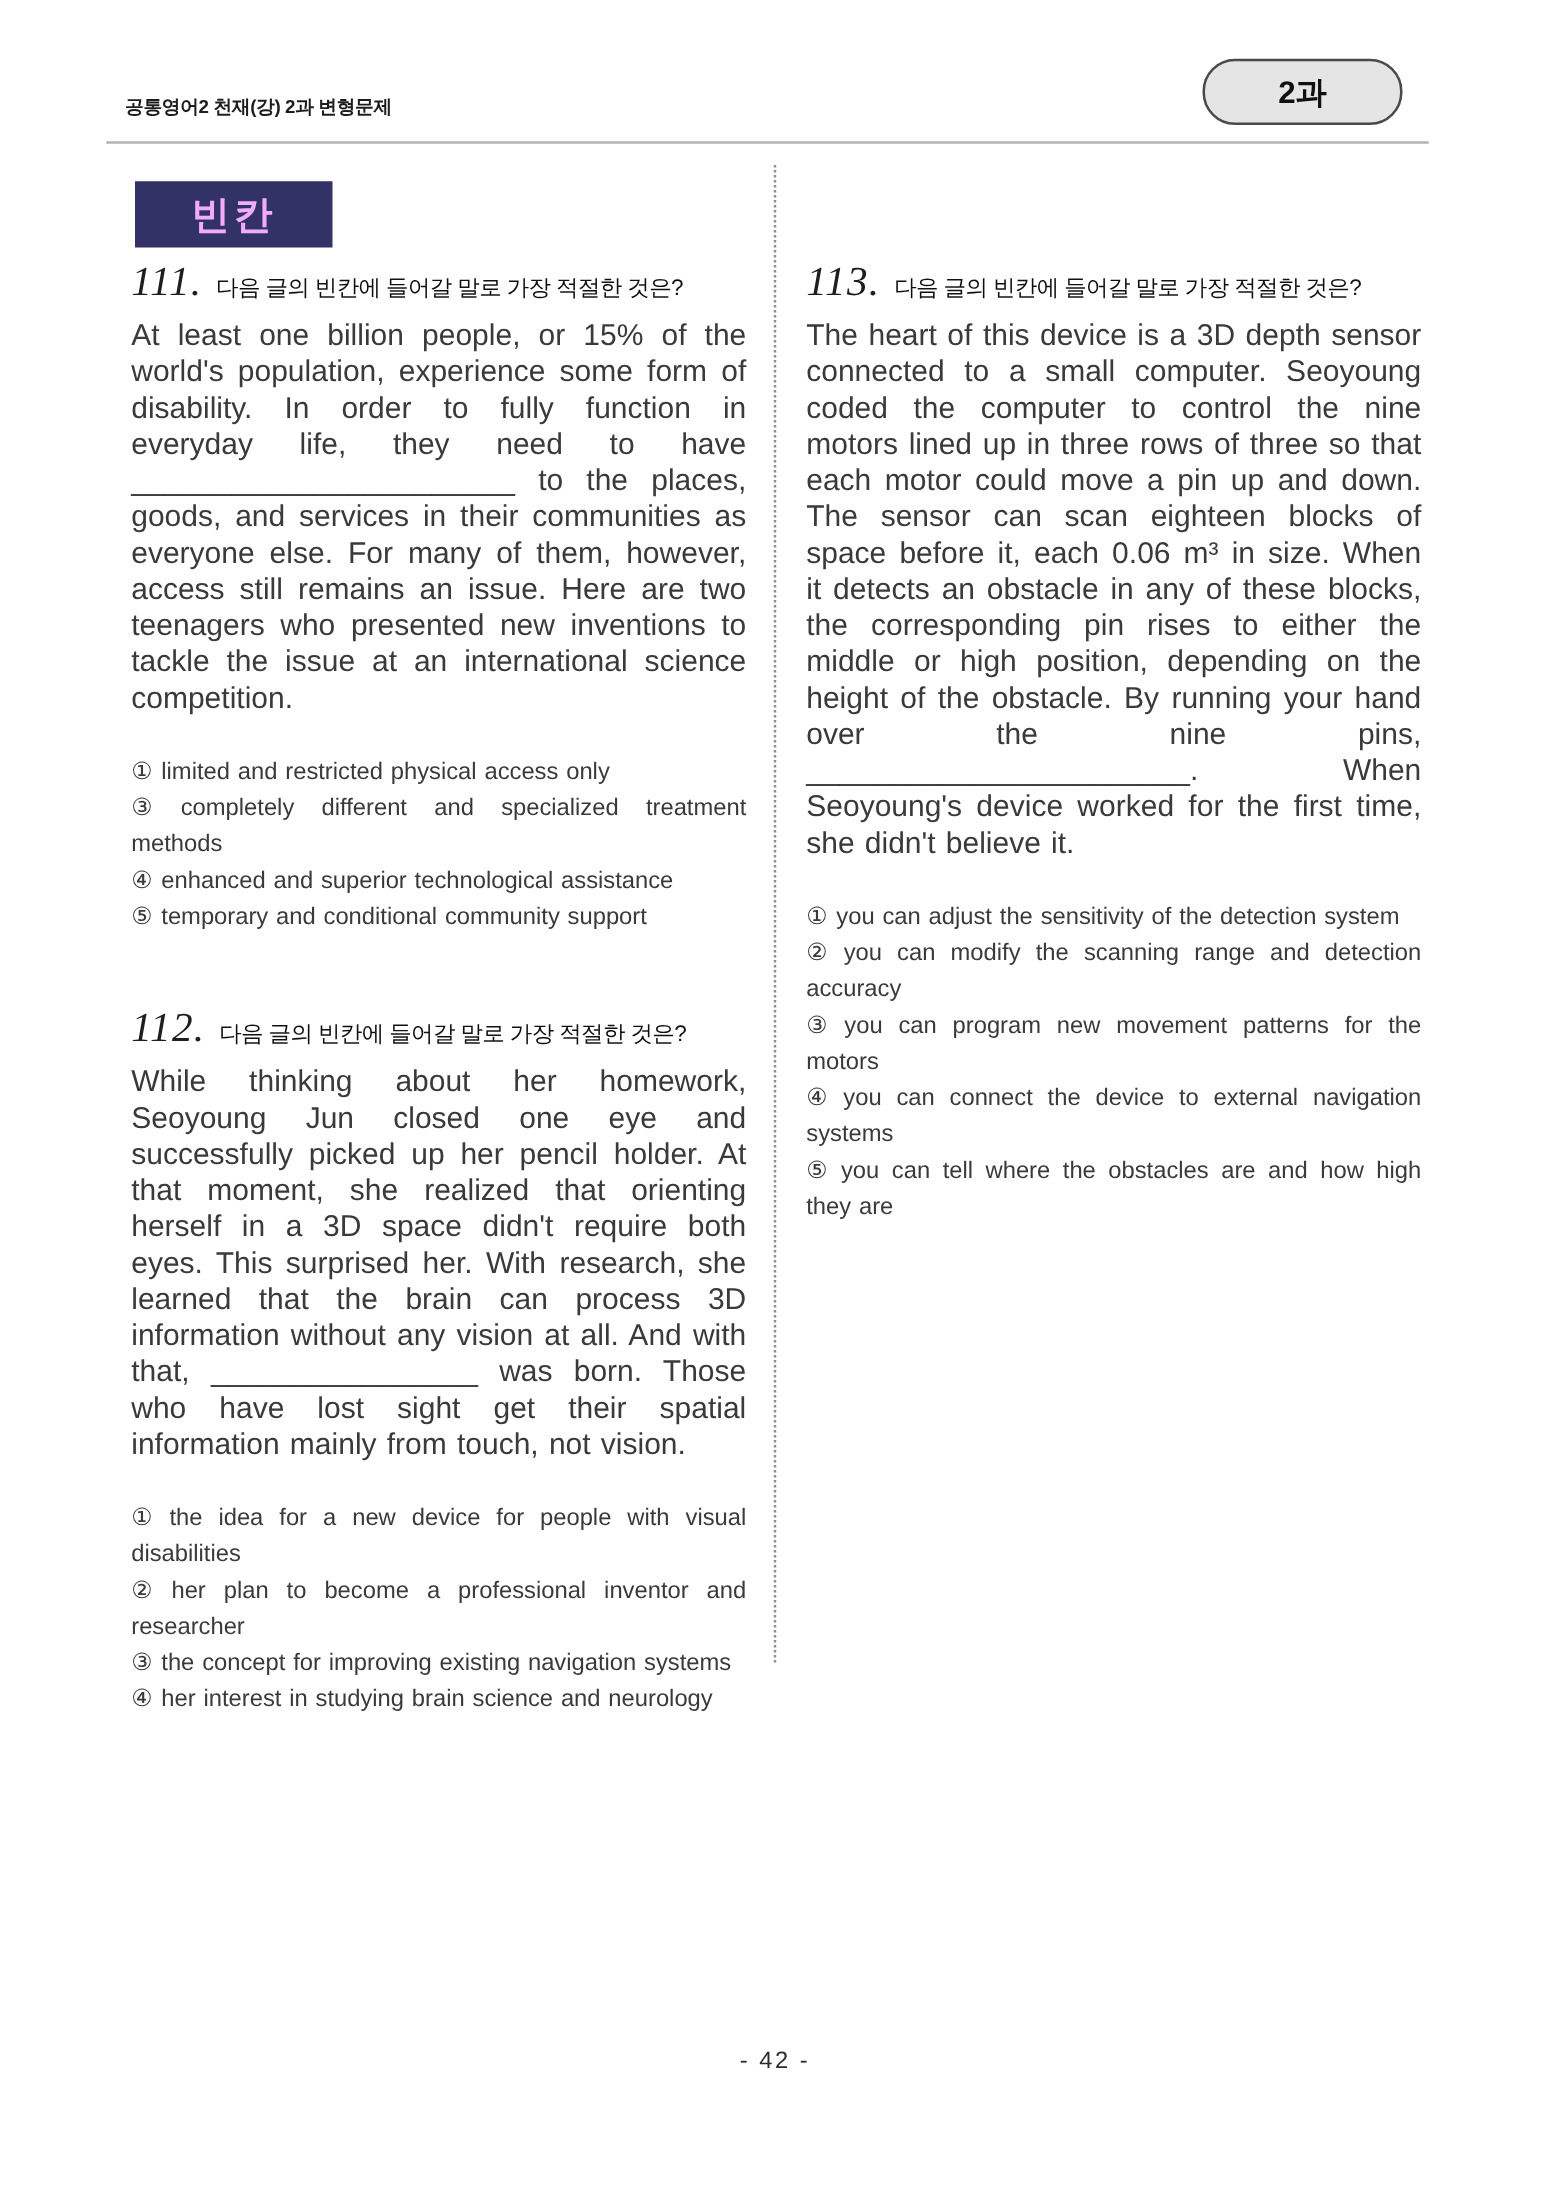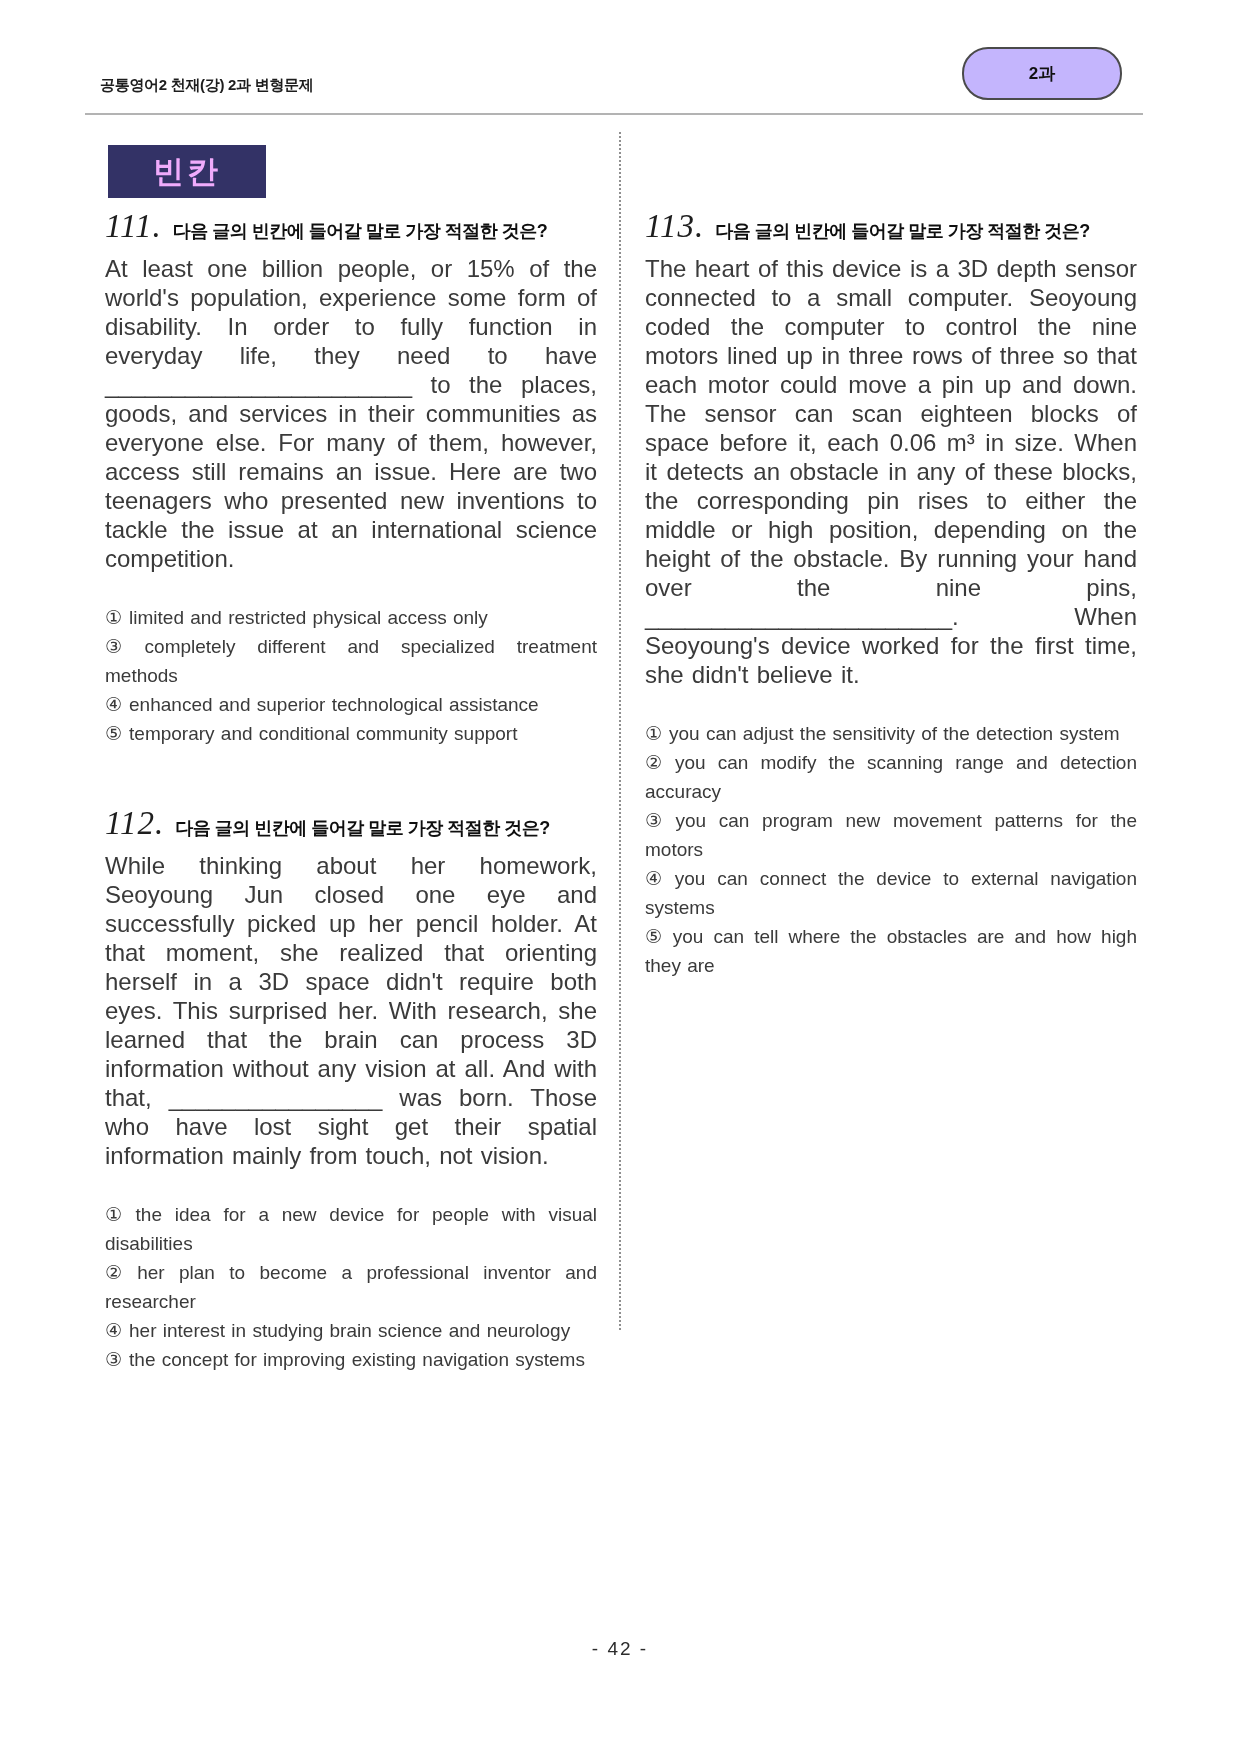--- a/index.html
+++ b/index.html
@@ -14,22 +14,22 @@
   }
   .doc-title{
     position:absolute;left:100px;top:76px;
     font-size:15px;font-weight:bold;color:#1d1d1d;
     letter-spacing:-0.3px;
   }
   .chapter-pill{
     position:absolute;left:962px;top:47px;width:156px;height:49px;
     border:2px solid #4a4a4a;border-radius:26px;
     display:flex;align-items:center;justify-content:center;
-    font-size:17px;font-weight:bold;color:#111;
-    background:#c4b5fd;
+    font-size:25px;font-weight:bold;color:#111;
+    background:#e5e5e5;
   }
   .header-rule{
     position:absolute;left:85px;top:113px;width:1058px;height:0;
     border-top:2px solid #b3b3b3;
   }
   .section-badge{
     position:absolute;left:108px;top:145px;width:158px;height:53px;
     background:#333266;color:#f0abfc;
     display:flex;align-items:center;justify-content:center;
     font-size:31px;font-weight:bold;letter-spacing:3px;
@@ -45,21 +45,21 @@
   .q-header{
     display:flex;align-items:baseline;gap:11px;
     margin-bottom:9px;white-space:nowrap;
   }
   .q-num{
     font-family:"Liberation Serif","DejaVu Serif",serif;
     font-style:italic;font-size:33px;color:#1e1e1e;
     letter-spacing:1px;
   }
   .q-title{
-    font-size:18px;font-weight:bold;color:#0f0f0f;
+    font-size:18px;font-weight:normal;color:#0f0f0f;
     letter-spacing:-0.5px;
   }
   .q-body{
     margin:0 0 30px 0;
     font-size:24px;line-height:29px;
     text-align:justify;
     color:#3a3a3a;
     word-spacing:1.5px;
   }
   .q-choices{font-size:19px;line-height:29px;color:#3a3a3a;}
@@ -112,23 +112,23 @@
     <div class="q-header">
       <span class="q-num">112.</span>
       <span class="q-title">다음 글의 빈칸에 들어갈 말로 가장 적절한 것은?</span>
     </div>
     <p class="q-body">While thinking about her homework, Seoyoung Jun closed one eye and successfully picked up her pencil holder. At that moment, she realized that orienting herself in a 3D space didn't require both eyes. This surprised her. With research, she learned that the brain can process 3D information without any vision at all. And with that, ________________ was born. Those who have lost sight get their spatial information mainly from touch, not vision.</p>
     <div class="q-choices">
   <div class="choice"><span class="choice-marker">①</span><span class="choice-text">the idea for a new device for people with visual disabilities</span></div>
 
   <div class="choice"><span class="choice-marker">②</span><span class="choice-text">her plan to become a professional inventor and researcher</span></div>
 
+  <div class="choice"><span class="choice-marker">③</span><span class="choice-text">the concept for improving existing navigation systems</span></div>
+
   <div class="choice"><span class="choice-marker">④</span><span class="choice-text">her interest in studying brain science and neurology</span></div>
-
-  <div class="choice"><span class="choice-marker">③</span><span class="choice-text">the concept for improving existing navigation systems</span></div>
 
 </div>
   </article>
 </section>
     <section class="column column-right" id="col-1">
   <article class="question">
     <div class="q-header">
       <span class="q-num">113.</span>
       <span class="q-title">다음 글의 빈칸에 들어갈 말로 가장 적절한 것은?</span>
     </div>

